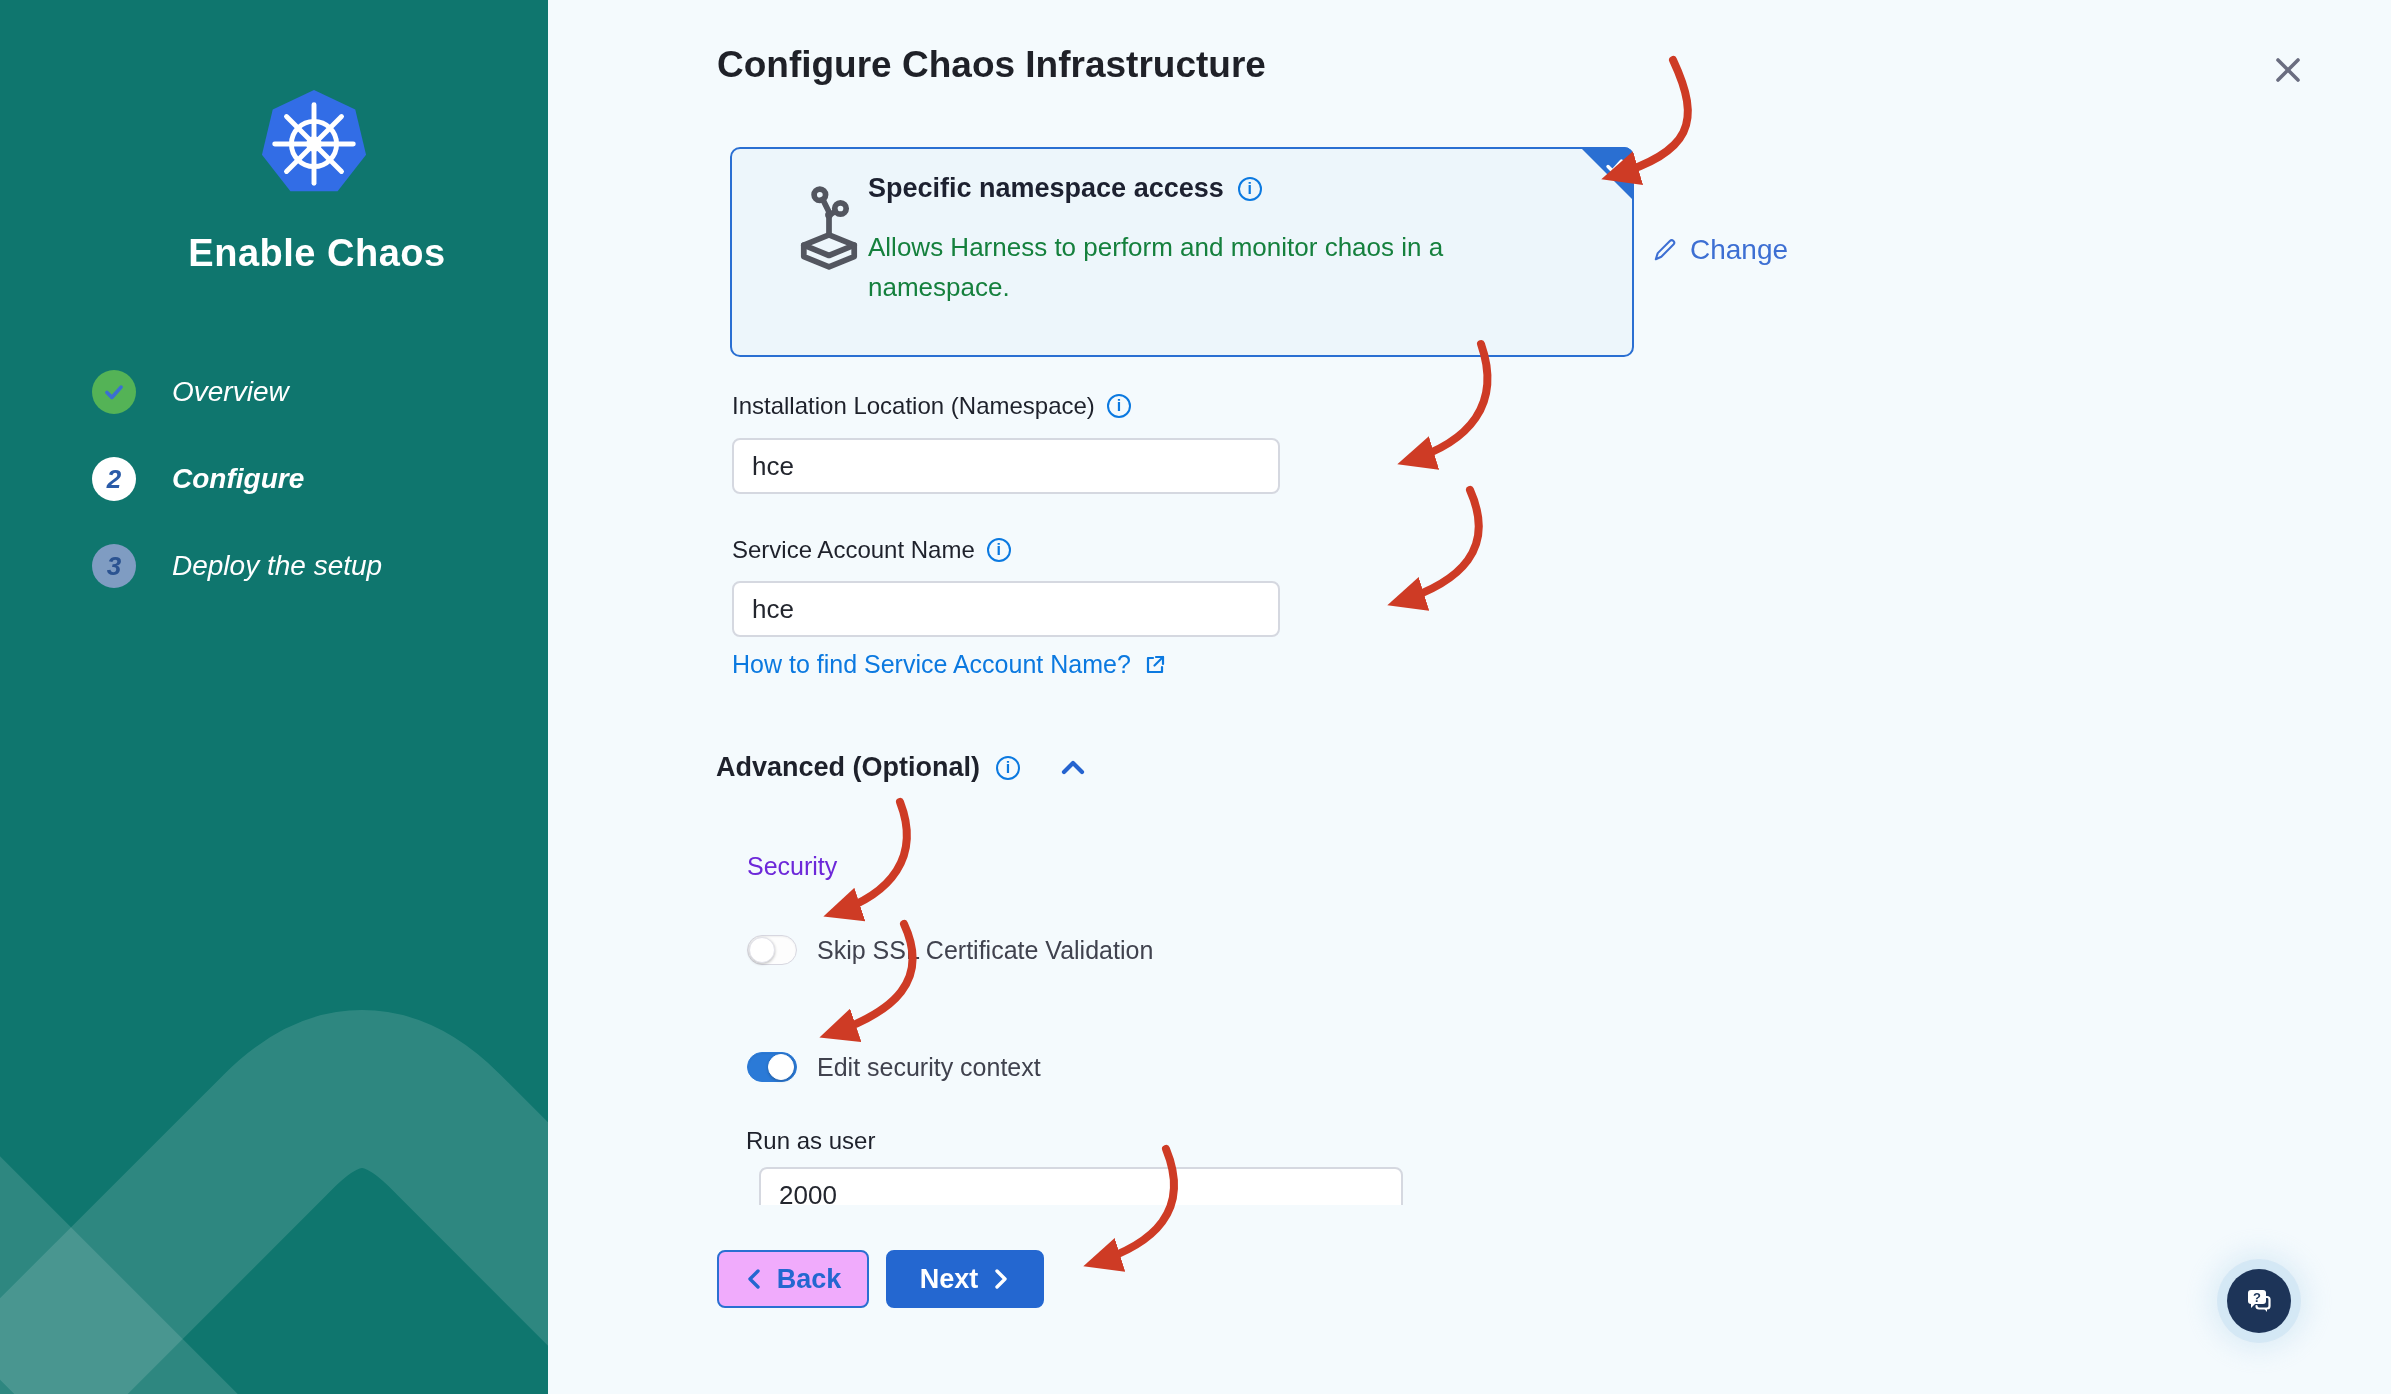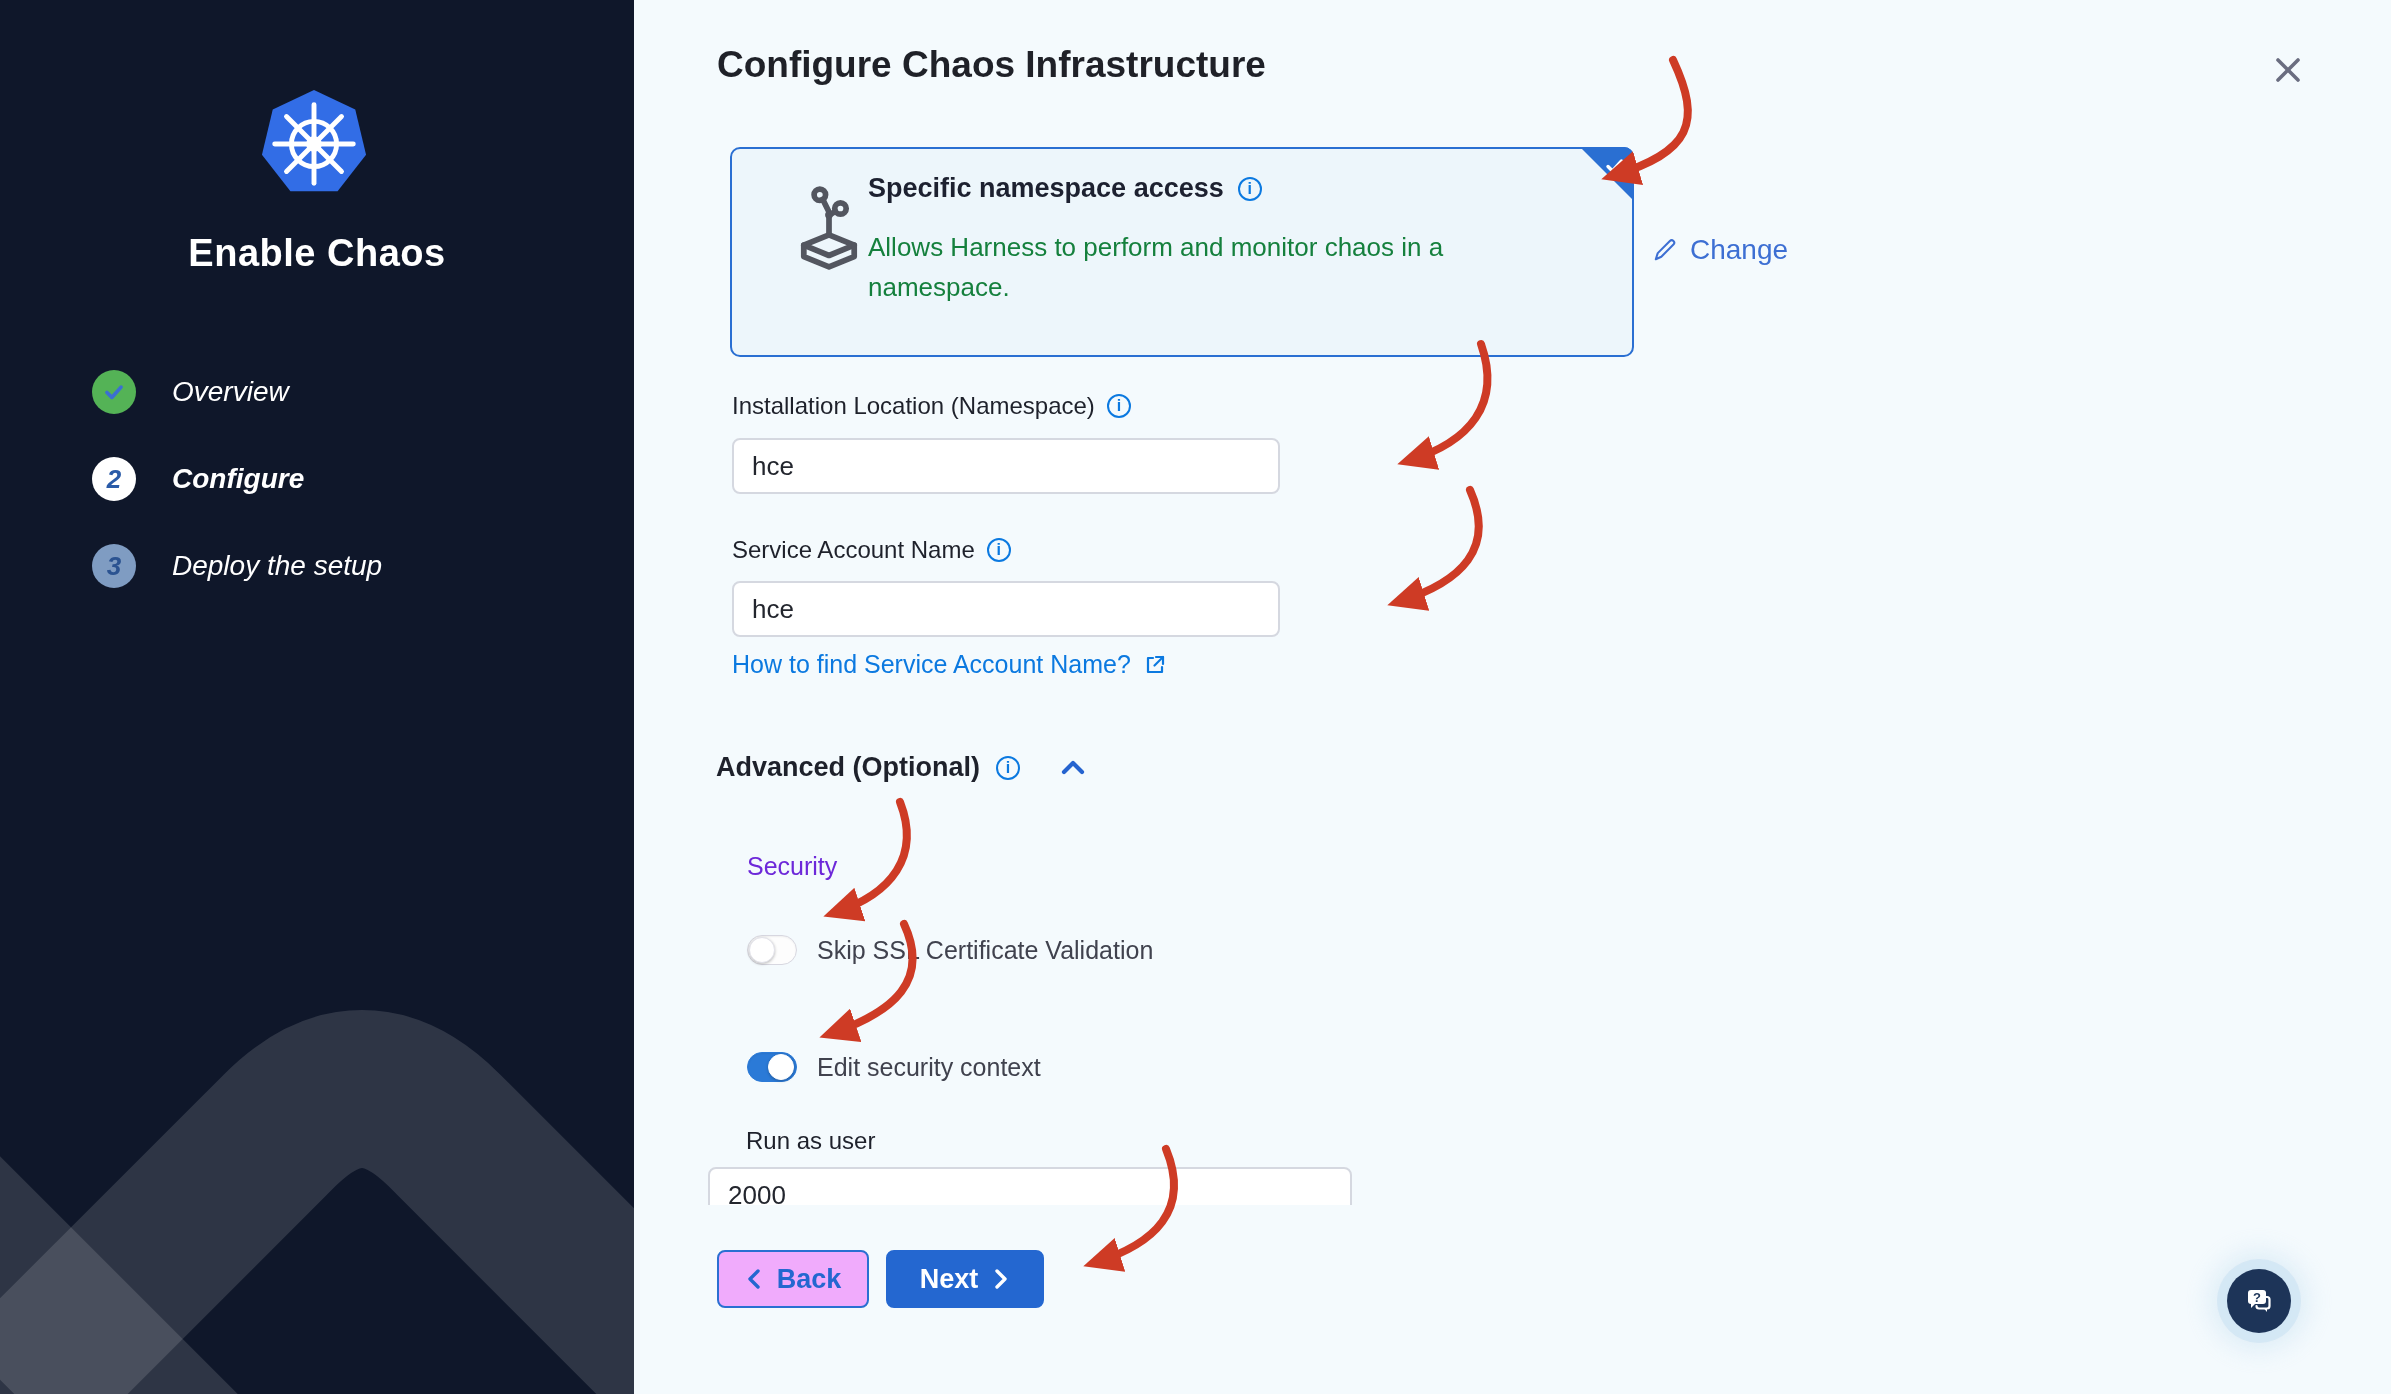--- a/index.html
+++ b/index.html
@@ -1,20 +1,20 @@
 <!DOCTYPE html>
 <html><head>
 <meta charset="utf-8">
 <style>
   html,body{margin:0;padding:0;background:#e8eef2;}
   *{box-sizing:border-box;font-family:"Liberation Sans","DejaVu Sans",sans-serif;}
   #stage{position:relative;width:2391px;height:1394px;background:#f4fafd;overflow:hidden;}
 
   
-  .sidebar{position:absolute;left:0;top:0;width:634px;height:1394px;background:#0f172a;overflow:hidden;}
+  .sidebar{position:absolute;left:0;top:0;width:548px;height:1394px;background:#0f766e;overflow:hidden;}
   .watermark{position:absolute;left:0;top:0;pointer-events:none;}
   .k8s-logo{position:absolute;left:259px;top:88px;width:110px;height:110px;}
   .sidebar-title{position:absolute;left:0;top:232px;width:634px;text-align:center;
     color:#ffffff;font-size:38px;font-weight:bold;letter-spacing:.5px;}
   .step{position:absolute;left:92px;display:flex;align-items:center;gap:36px;cursor:pointer;font-style:italic;}
   .step-circle{width:44px;height:44px;border-radius:50%;display:flex;align-items:center;justify-content:center;
     font-size:26px;font-weight:bold;flex:0 0 44px;}
   .step-circle.done{background:#54b356;}
   .step-circle.active{background:#ffffff;color:#2a5ba8;}
   .step-circle.pending{background:#7f9cc2;color:#2b5391;}
@@ -59,21 +59,21 @@
 
   .toggle-row{position:absolute;display:flex;align-items:center;gap:20px;cursor:pointer;}
   .toggle{width:50px;height:30px;border-radius:15px;position:relative;flex:0 0 50px;
     background:#fdfdfd;border:1px solid #d7d7e0;box-shadow:inset 0 1px 2px rgba(0,0,0,.06);}
   .toggle .knob{position:absolute;top:1px;left:1px;width:26px;height:26px;border-radius:50%;
     background:#ffffff;border:1px solid #e2e2ea;box-shadow:0 1px 3px rgba(0,0,0,.25);}
   .toggle.on{background:#2b7ad7;border-color:#2b7ad7;}
   .toggle.on .knob{left:auto;right:2px;border-color:#ffffff;}
   .toggle-label{font-size:25px;color:#40424e;}
 
-  .runuser-clip{position:absolute;left:708px;top:1167px;width:644px;height:38px;overflow:hidden;}
+  .runuser-clip{position:absolute;left:759px;top:1167px;width:644px;height:38px;overflow:hidden;}
   .runuser-clip .text-input{position:static;width:644px;}
 
   
   .btn{position:absolute;height:58px;border-radius:8px;font-size:27px;font-weight:bold;cursor:pointer;
     display:flex;align-items:center;justify-content:center;gap:14px;}
   .btn-back{left:717px;top:1250px;width:152px;background:#f0abfc;border:2px solid #2a6fd2;color:#2467d0;}
   .btn-next{left:886px;top:1250px;width:158px;background:#2467d0;border:2px solid #2467d0;color:#ffffff;}
 
   .fab-help{position:absolute;left:2227px;top:1269px;width:64px;height:64px;border-radius:50%;
     background:#1d3458;border:none;cursor:pointer;display:flex;align-items:center;justify-content:center;

